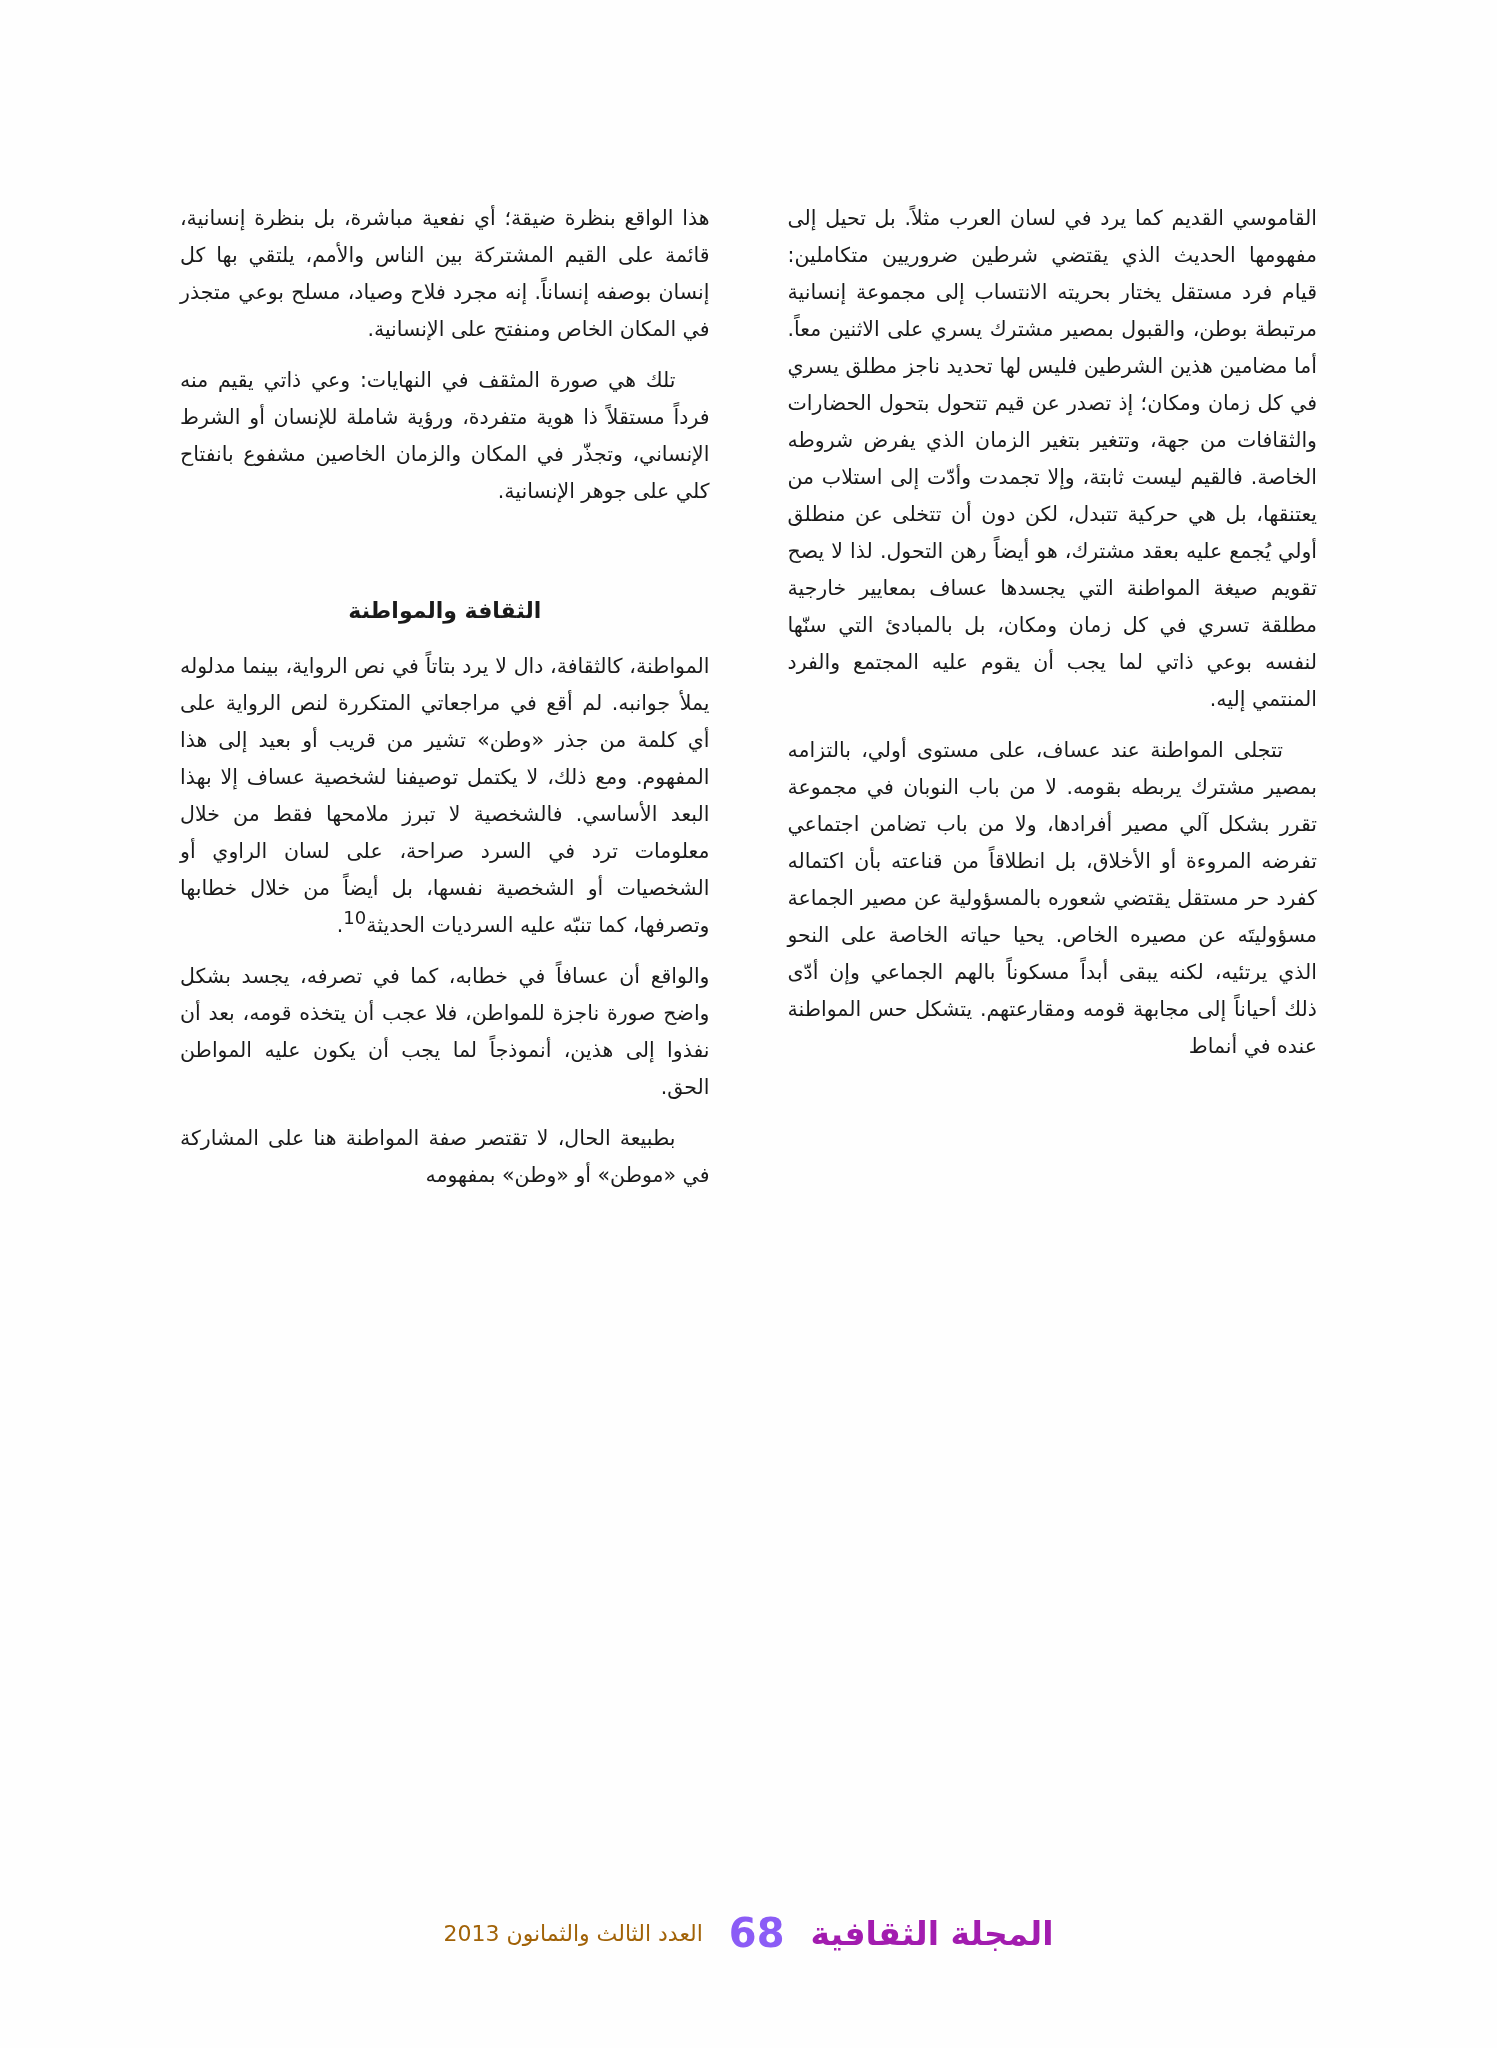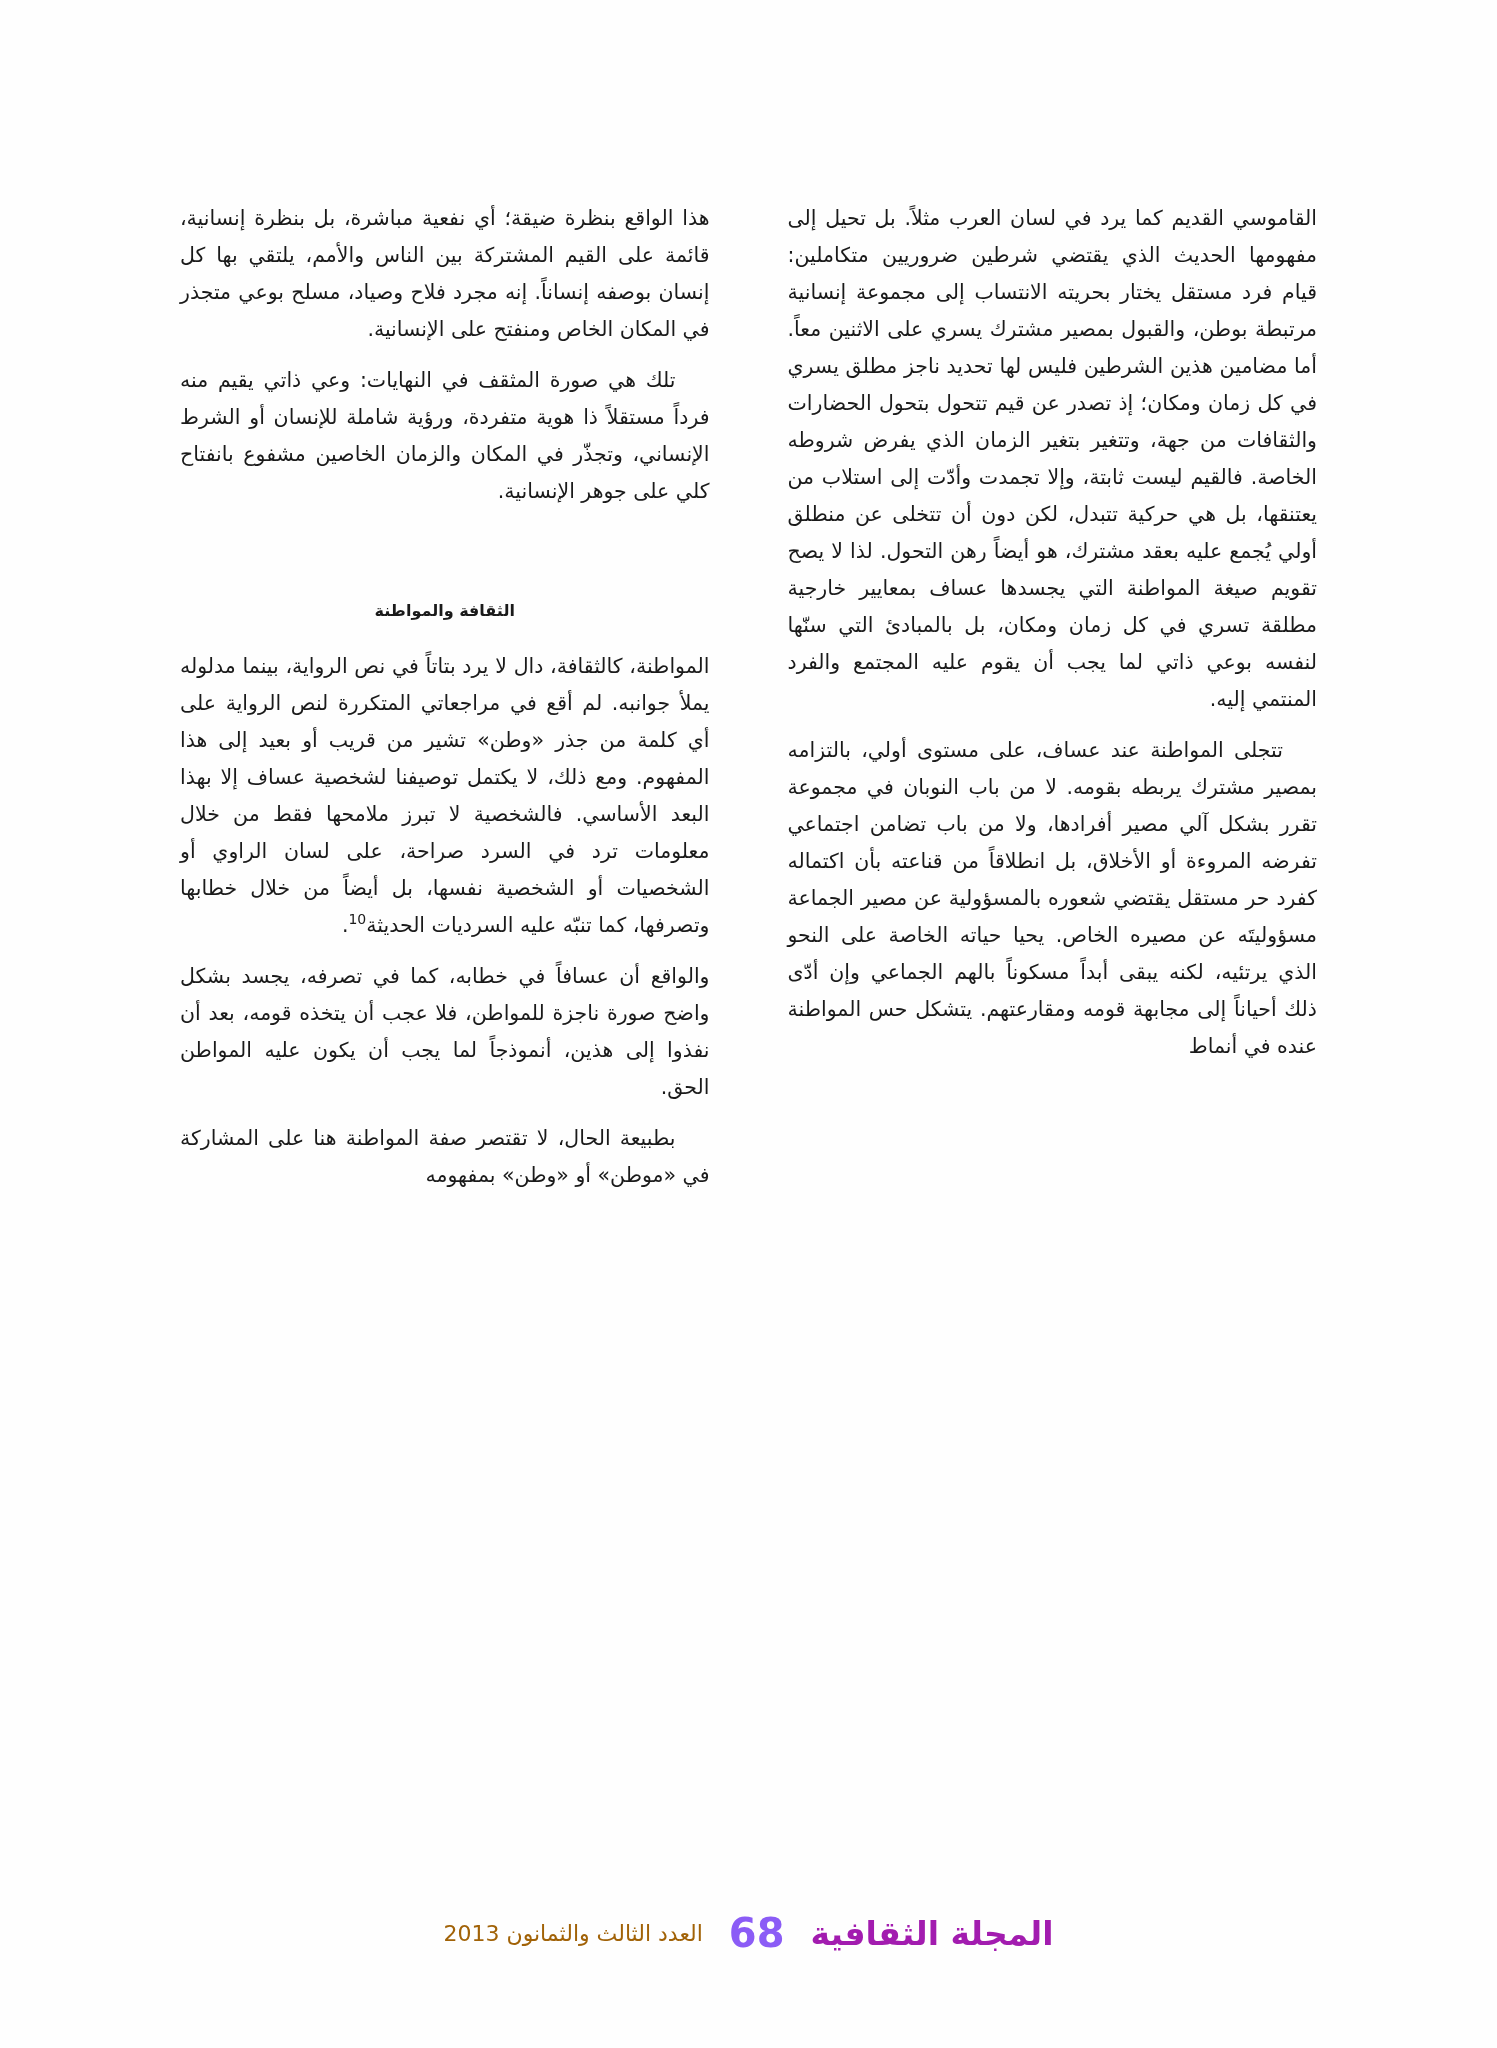--- a/index.html
+++ b/index.html
@@ -40,31 +40,31 @@
     text-align: justify;
     text-justify: inter-word;
     font-size: 20.5px;
     line-height: 37px;
     direction: rtl;
   }
   p.indent {
     text-indent: 34px;
   }
   .sec-title {
-    font-size: 16px;
+    font-size: 22px;
     font-weight: bold;
     text-align: center;
     margin: 44px 0 20px 0;
     line-height: 34px;
   }
   .gap-lead {
     height: 26px;
   }
   sup {
-    font-size: 14px;
+    font-size: 18px;
     vertical-align: super;
     line-height: 0;
   }
   .footer {
     position: absolute;
     left: 0;
     right: 0;
     bottom: 92px;
     display: flex;
     flex-direction: row;

